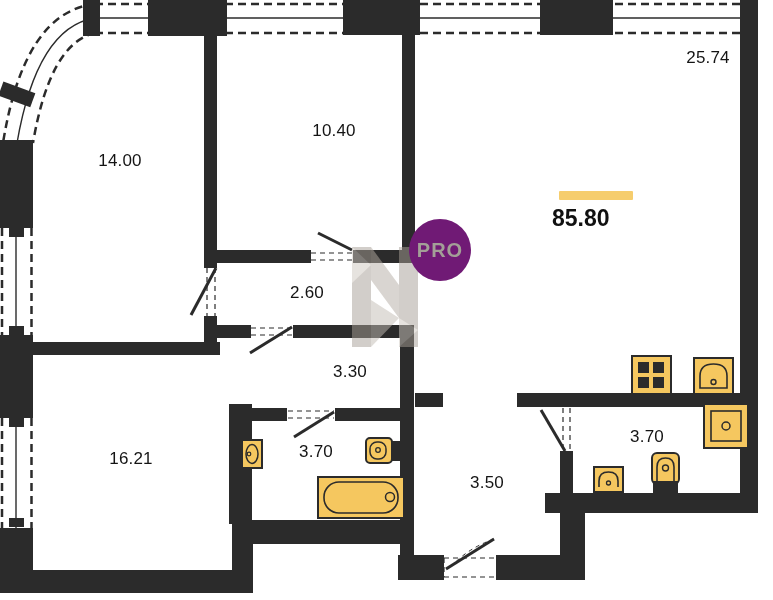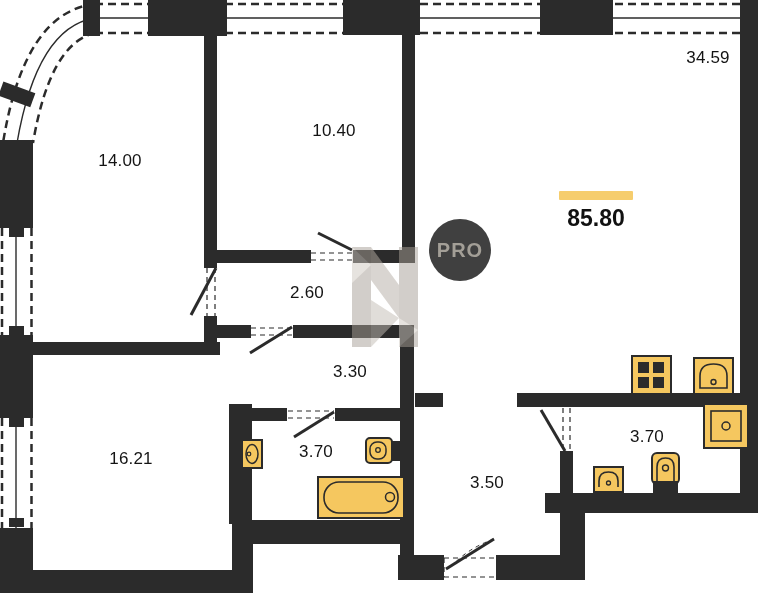--- a/index.html
+++ b/index.html
@@ -10,26 +10,26 @@
   #plan-svg{position:absolute;left:0;top:0;}
   .room-label{
     position:absolute;transform:translate(-50%,-50%);
     font-size:17px;color:#141414;white-space:nowrap;letter-spacing:0.2px;
   }
   .total-bar{
     position:absolute;left:559px;top:191px;width:74px;height:9px;
     background:#f6cd6d;border-radius:1px;
   }
   .total-value{
-    position:absolute;left:552px;top:205px;width:88px;text-align:center;
+    position:absolute;left:552px;top:205px;width:88px;text-align:left;
     font-size:23px;font-weight:bold;color:#111111;
   }
   .pro-badge{
-    position:absolute;left:429px;top:219px;width:62px;height:62px;
-    border-radius:50%;background:#404040;display:flex;
+    position:absolute;left:409px;top:219px;width:62px;height:62px;
+    border-radius:50%;background:#701a75;display:flex;
     align-items:center;justify-content:center;
   }
   .pro-badge span{
     font-size:20px;font-weight:600;color:#a39f97;letter-spacing:1px;
   }
 </style>
 </head>
 <body>
 
 <div id="stage">
@@ -187,21 +187,21 @@
     <g opacity="0.5">
       <polygon points="352,247 371,247 371,347 352,347" fill="#a79f96"></polygon>
       <polygon points="399,247 418,247 418,347 399,347" fill="#a79f96"></polygon>
       <polygon points="371,247 399,285 399,318 371,280" fill="#b5ada4"></polygon>
       <polygon points="352,247 371,265 352,283" fill="#cfc8c0"></polygon>
       <polygon points="399,318 418,330 399,347" fill="#cfc8c0"></polygon>
       <polygon points="371,300 399,318 371,347" fill="#c3bcb4"></polygon>
     </g>
   </svg>
 
-  <div class="room-label" style="left:708px;top:58px">34.59</div>
+  <div class="room-label" style="left:708px;top:58px">25.74</div>
   <div class="room-label" style="left:120px;top:161px">14.00</div>
   <div class="room-label" style="left:334px;top:131px">10.40</div>
   <div class="room-label" style="left:307px;top:293px">2.60</div>
   <div class="room-label" style="left:350px;top:372px">3.30</div>
   <div class="room-label" style="left:131px;top:459px">16.21</div>
   <div class="room-label" style="left:316px;top:452px">3.70</div>
   <div class="room-label" style="left:487px;top:483px">3.50</div>
   <div class="room-label" style="left:647px;top:437px">3.70</div>
 
   <div class="total-bar"></div>

